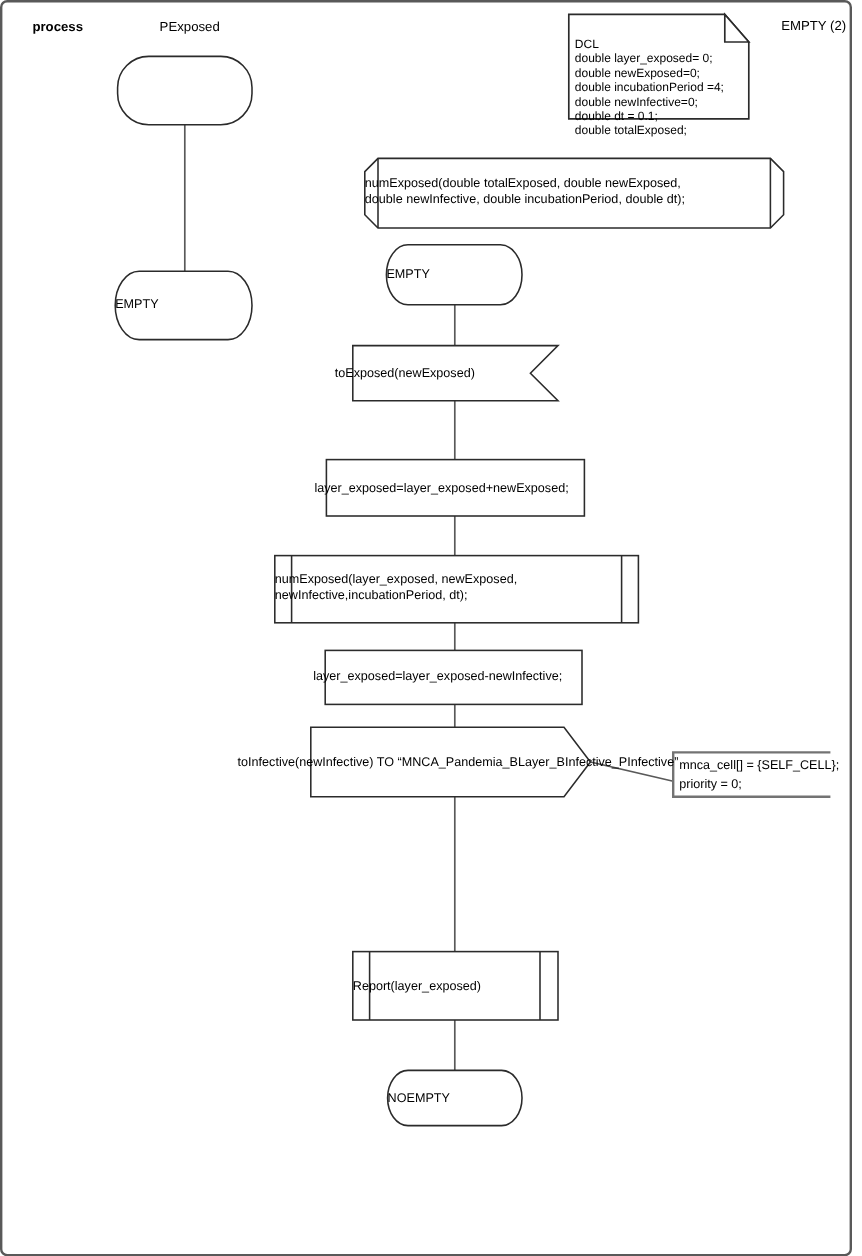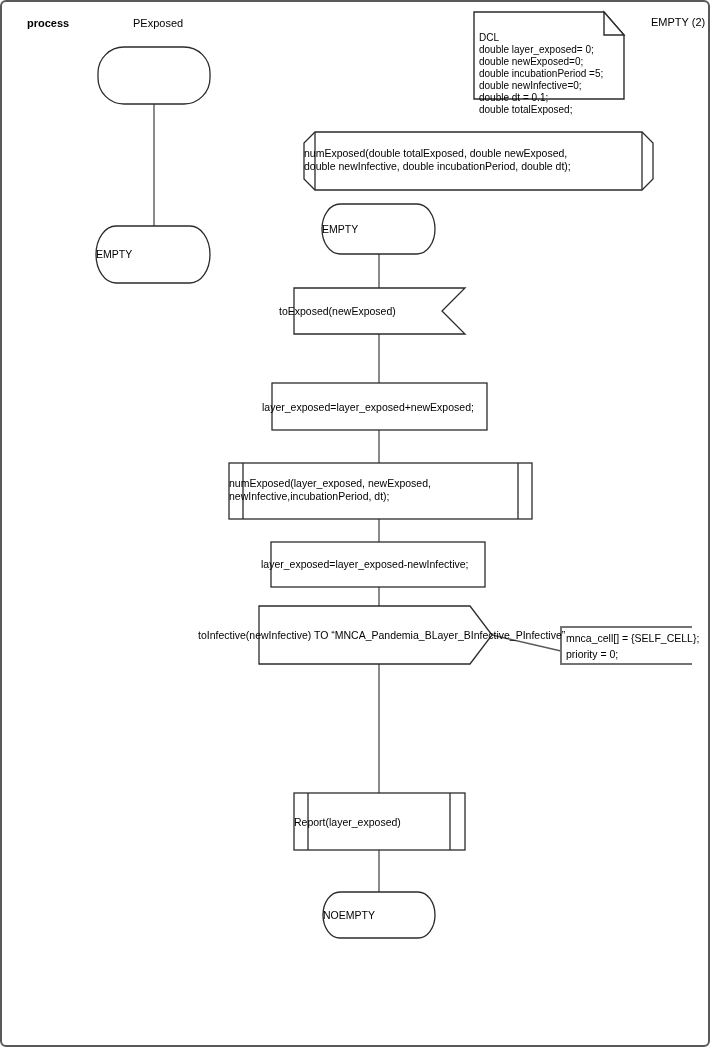--- a/index.html
+++ b/index.html
@@ -82,21 +82,21 @@
   </svg>
 
   <div class="label hdr bold" style="left:25px; top:15px;">process</div>
   <div class="label hdr" style="left:88px; top:15px;margin-left:43px;">PExposed</div>
   <div class="label hdr" style="left:649px; top:14px;">EMPTY (2)</div>
 
   <div class="label dcl-text" style="left:477px; top:13px;margin-top:17px;">
     <div>DCL</div>
     <div>double layer_exposed= 0;</div>
     <div>double newExposed=0;</div>
-    <div>double incubationPeriod =5;</div>
+    <div>double incubationPeriod =4;</div>
     <div>double newInfective=0;</div>
     <div>double dt = 0.1;</div>
     <div>double totalExposed;</div>
   </div>
 
   <div class="label center" style="left:302px; top:145px; width:349px;">
     <div>numExposed(double totalExposed, double newExposed,</div>
     <div>double newInfective, double incubationPeriod, double dt);</div>
   </div>
 

